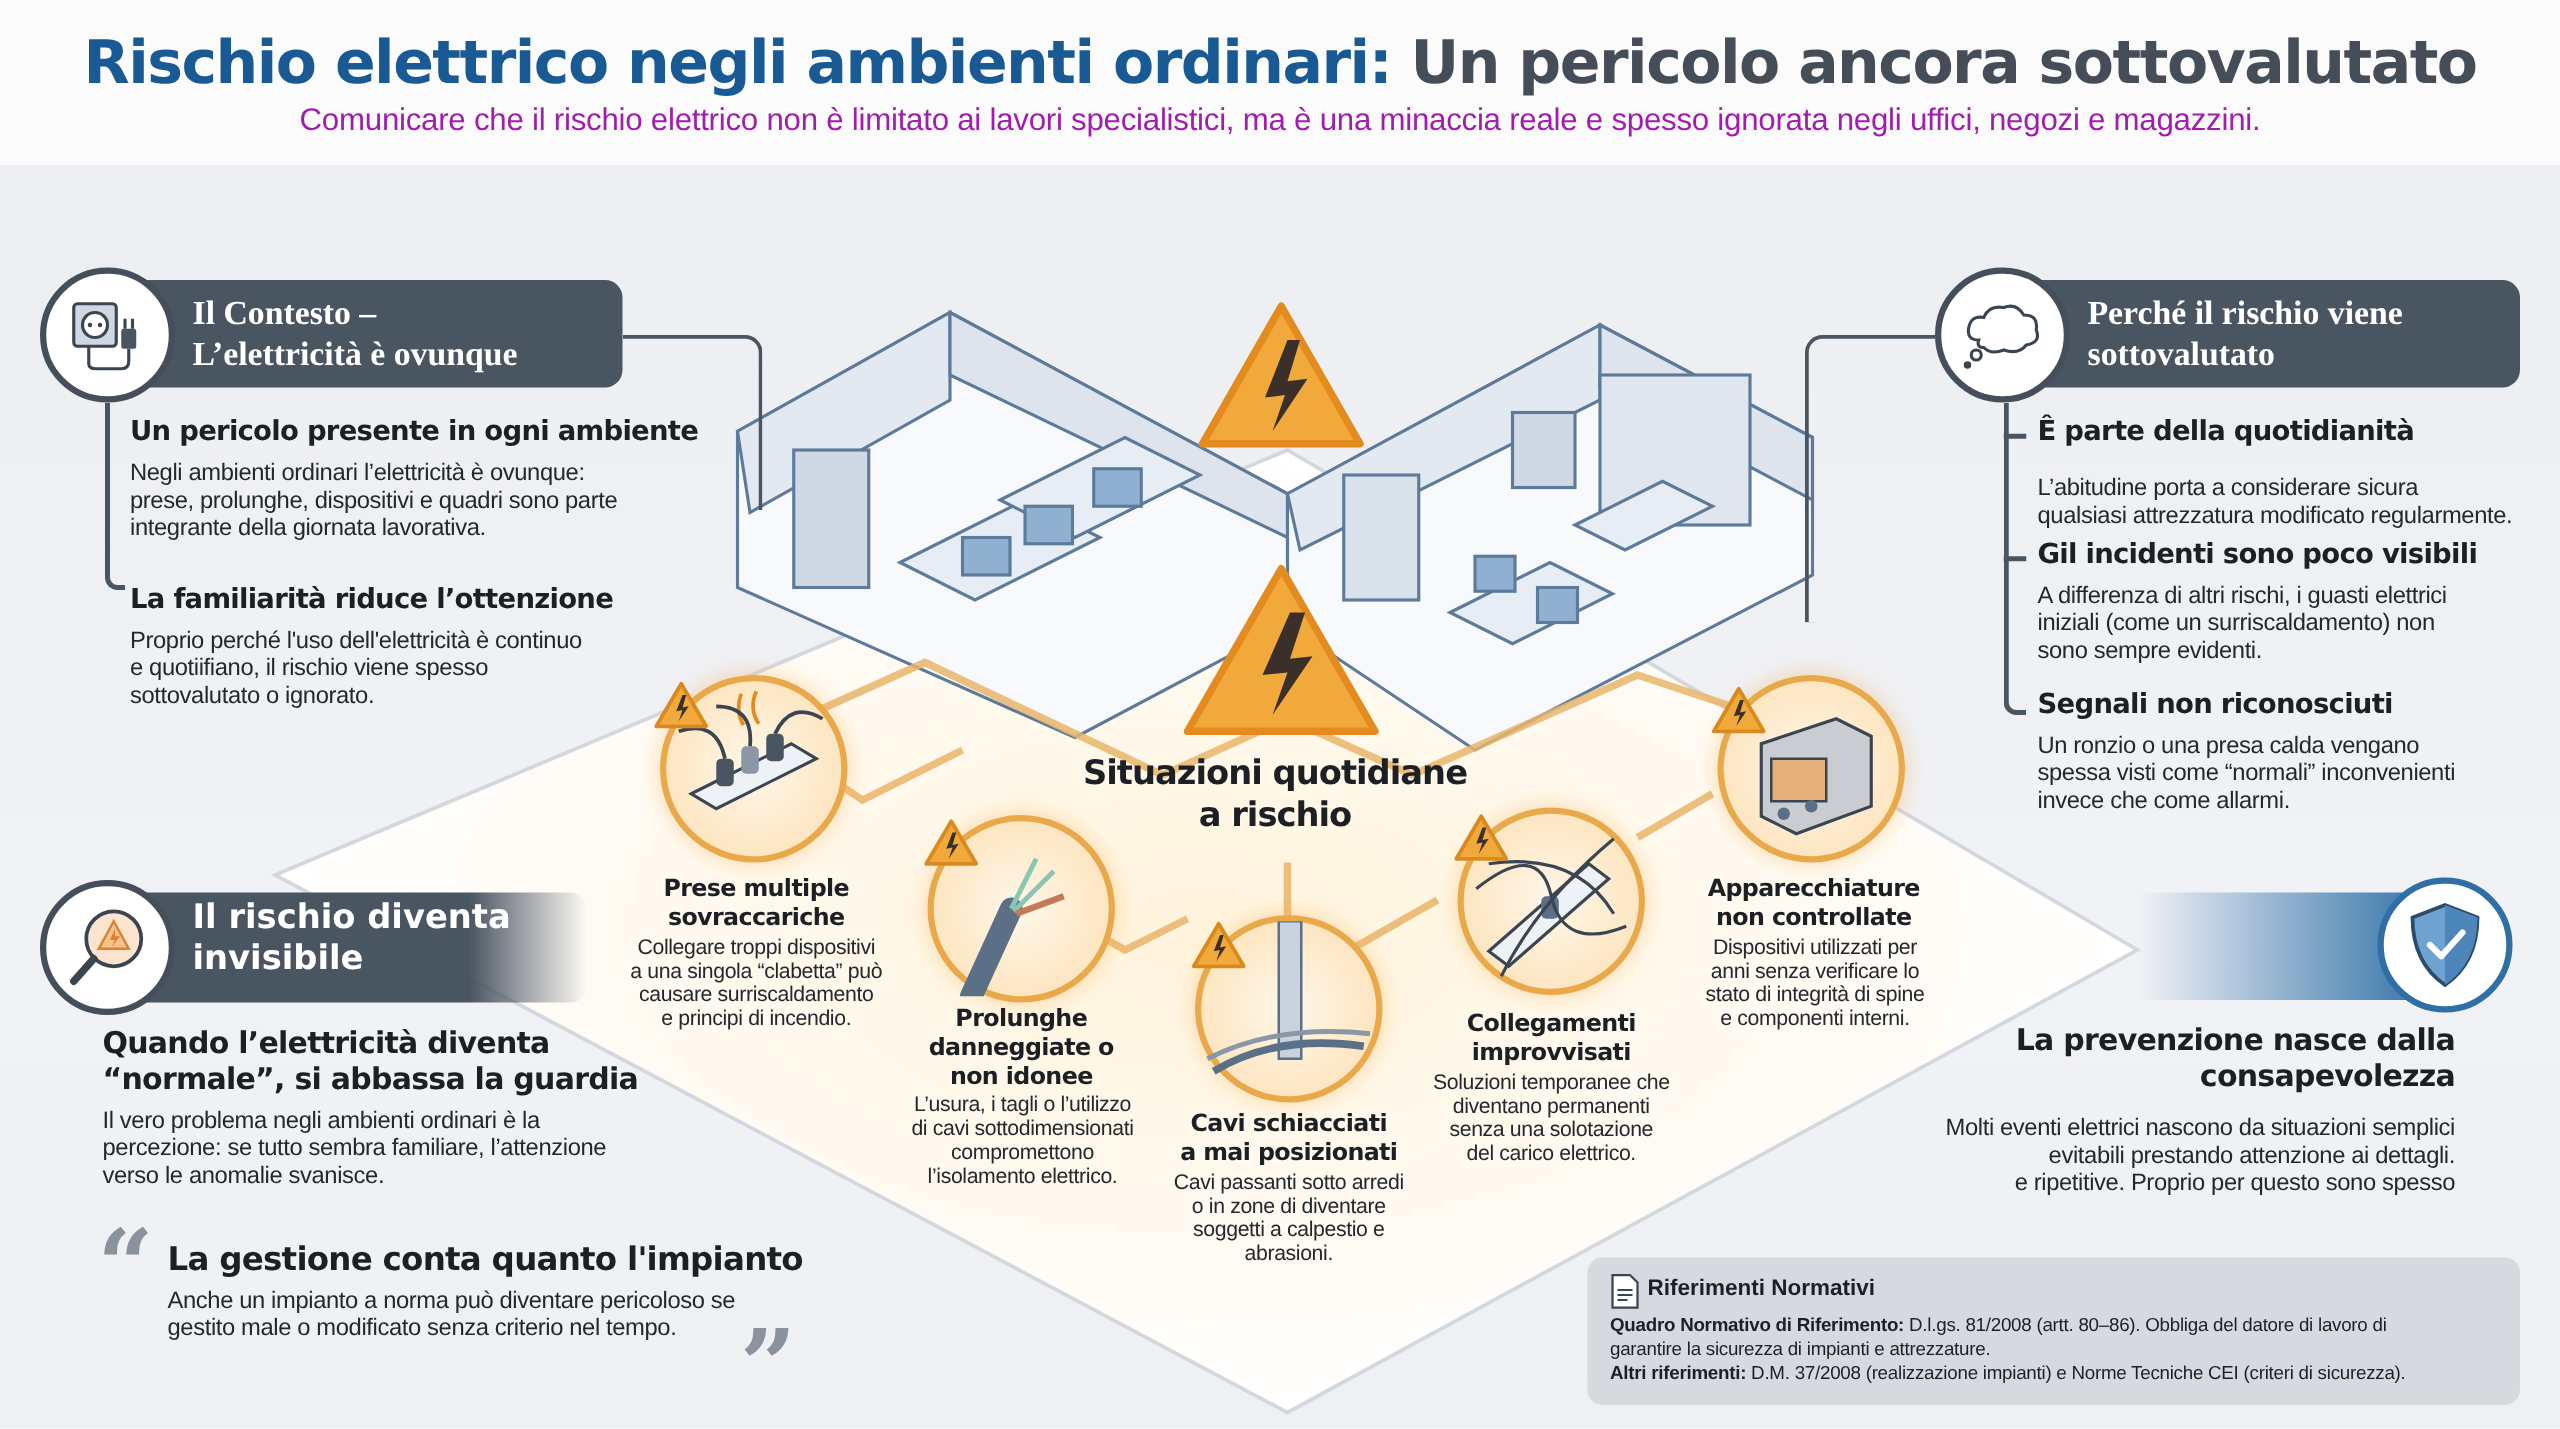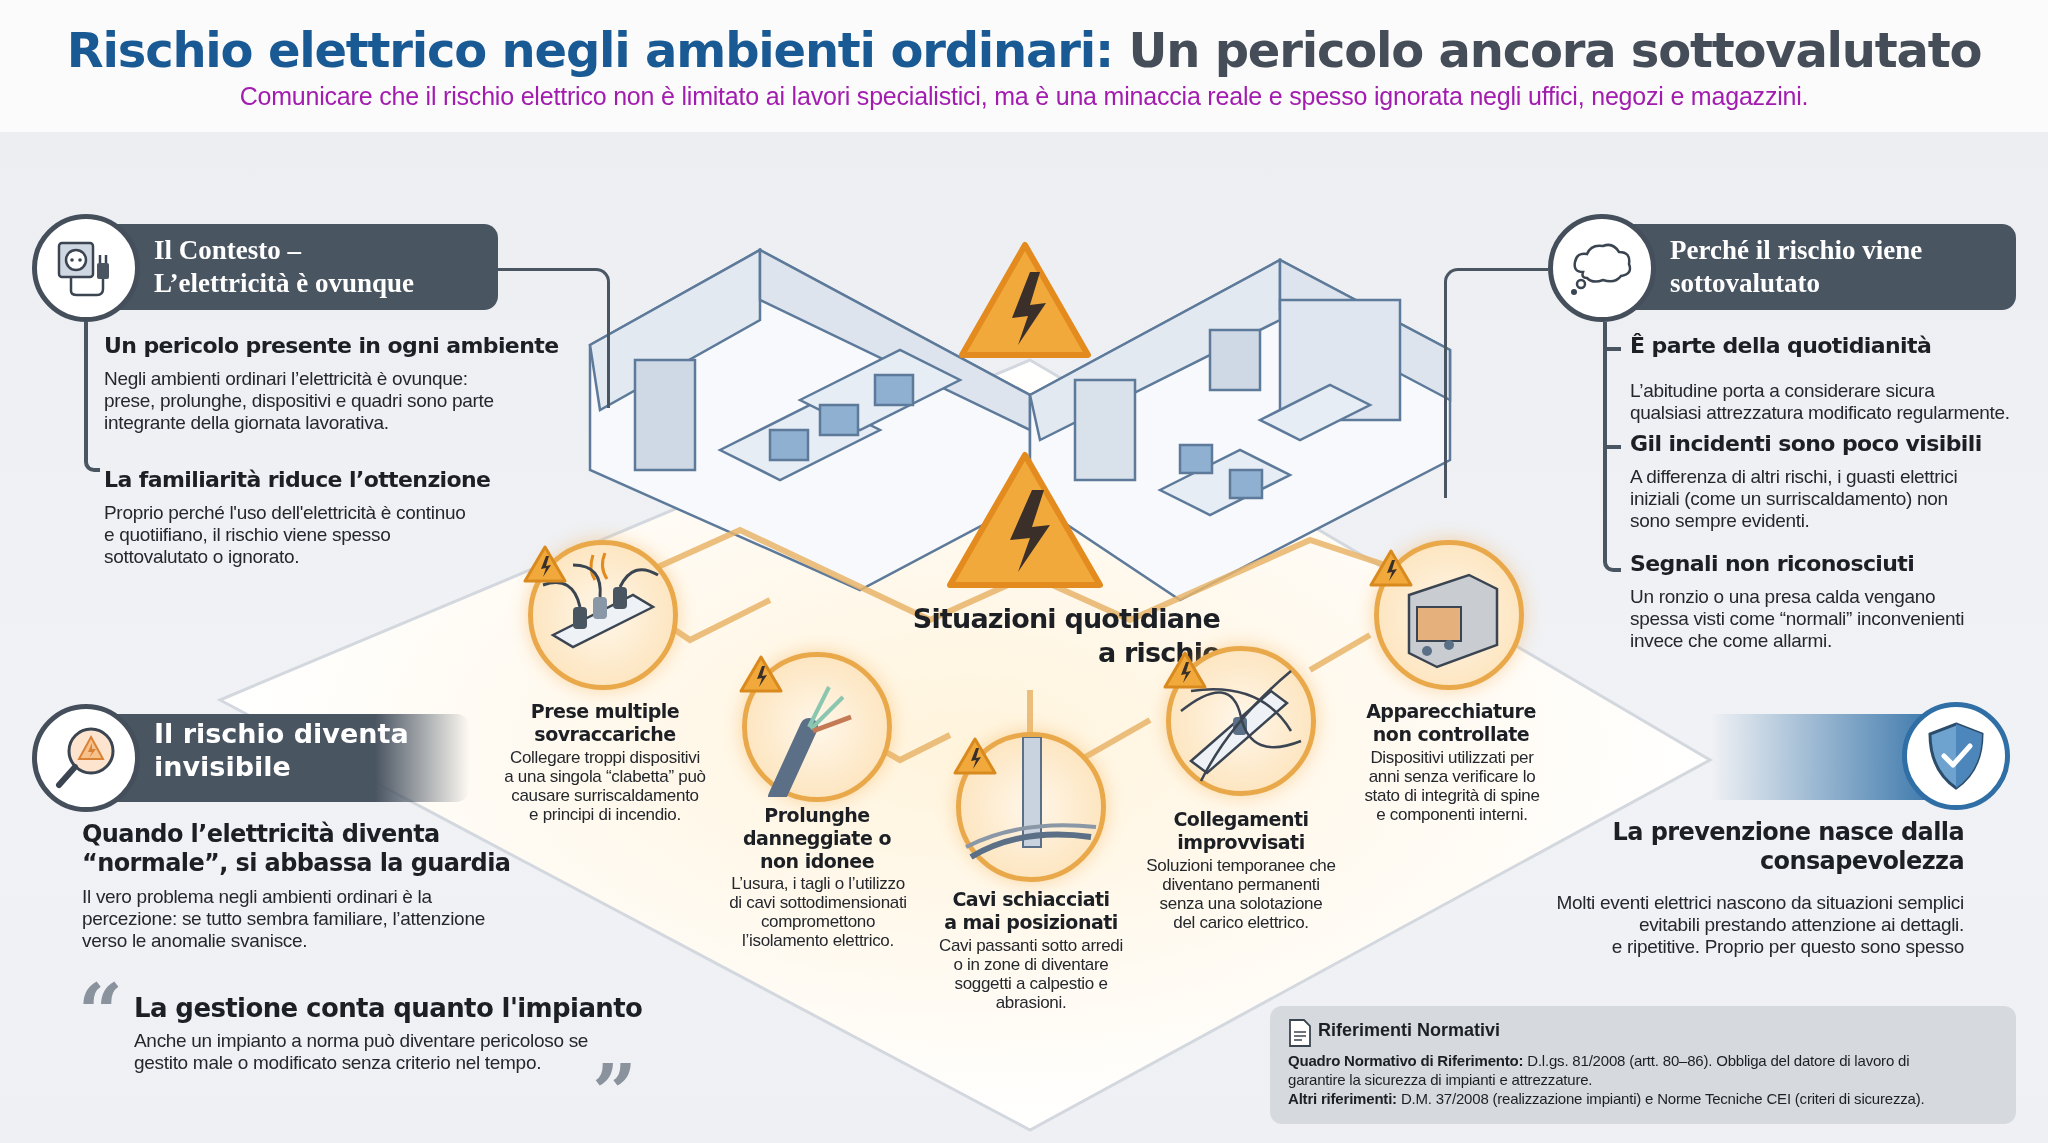--- a/index.html
+++ b/index.html
@@ -254,21 +254,21 @@
   </div>
 
   <div class="quote-mark" style="left:78px; top:842px;">“</div>
   <div class="item-title" style="left:134px; top:860px; font-size:26px; line-height:32px;">La gestione conta quanto l'impianto</div>
   <div class="item-body" style="left:134px; top:898px;">
     <div>Anche un impianto a norma può diventare pericoloso se</div>
     <div>gestito male o modificato senza criterio nel tempo.</div>
   </div>
   <div class="quote-mark" style="left:592px; top:922px;">”</div>
 
-  <div class="center-title" style="top:470px;text-align:right;">
+  <div class="center-title" style="top:470px;">
     <div>Situazioni quotidiane</div>
     <div>a rischio</div>
   </div>
 
   <div class="risk-circle" style="left:528px; top:408px; width:150px; height:150px;">
     <svg width="140" height="140" viewBox="0 0 140 140">
       <path d="M60,10 Q55,25 62,35 M72,8 Q66,22 74,34" stroke="#e38b1e" stroke-width="3" fill="none"></path>
       <polygon points="20,90 100,50 120,62 40,102" fill="#eef2f6" stroke="#3b4552" stroke-width="2.5"></polygon>
       <rect x="40" y="62" width="14" height="22" rx="4" fill="#4a5562"></rect>
       <rect x="60" y="52" width="14" height="22" rx="4" fill="#8a97a6"></rect>

